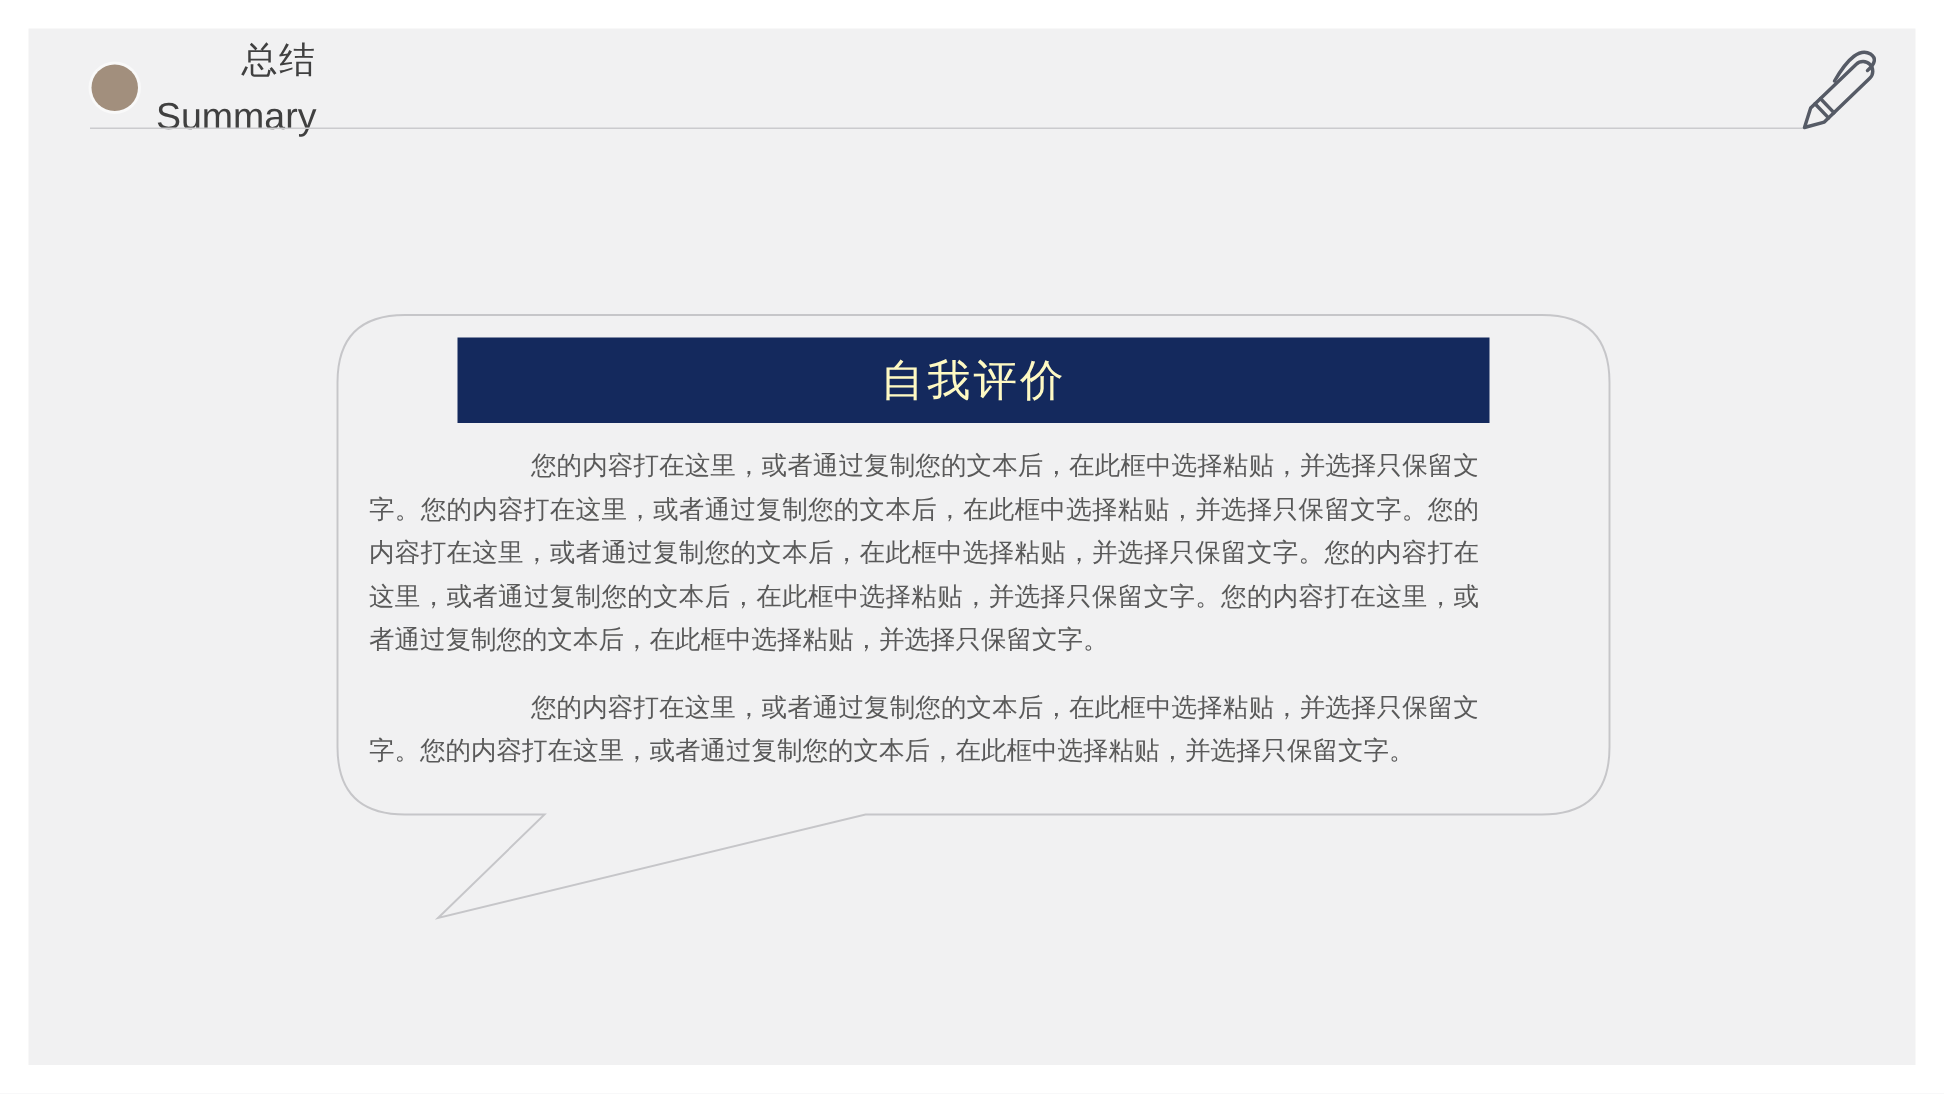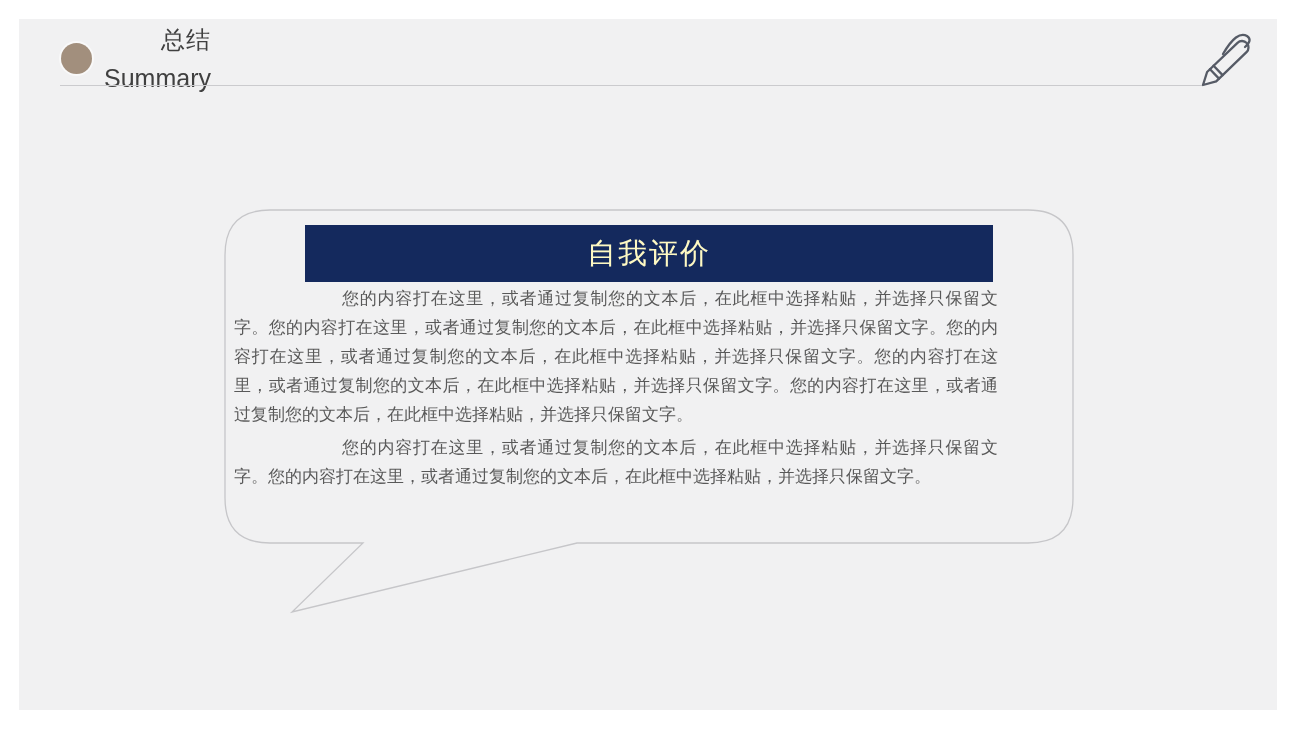--- a/index.html
+++ b/index.html
@@ -35,21 +35,21 @@
   .bubble-svg path{fill:none;stroke:#c6c6c9;stroke-width:1.3;}
   .section-bar{
     position:absolute;left:286px;top:166px;width:688px;height:57px;
     background:#14295d;color:#fef9c3;font-size:29px;letter-spacing:2px;
     display:flex;align-items:center;justify-content:center;margin-top:40px;
   }
   .body-text{
     position:absolute;left:211px;top:261px;width:772px;
     font-size:17px;line-height:29px;color:#595959;text-align:justify;
   }
-  .body-text p{margin:4px;text-indent:108px;}
+  .body-text p{margin:16px;text-indent:108px;}
 </style>
 </head>
 <body>
 
 <div class="slide">
 
   <div class="header-row">
     <div class="bullet"></div>
     <div class="titles">
       <span class="title-zh">总结</span>

